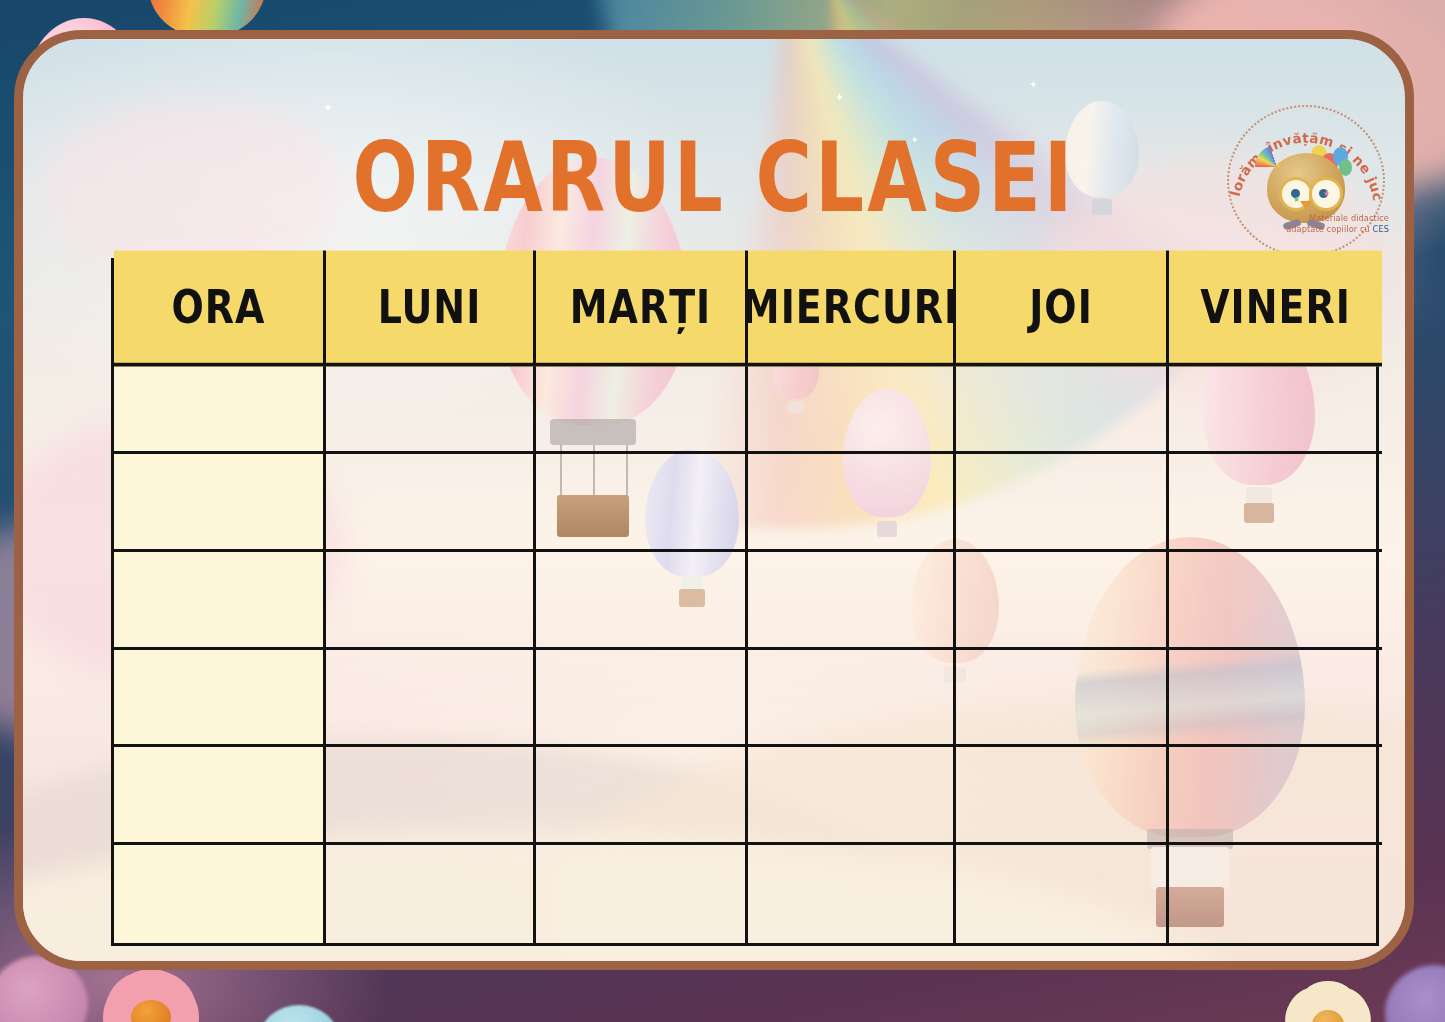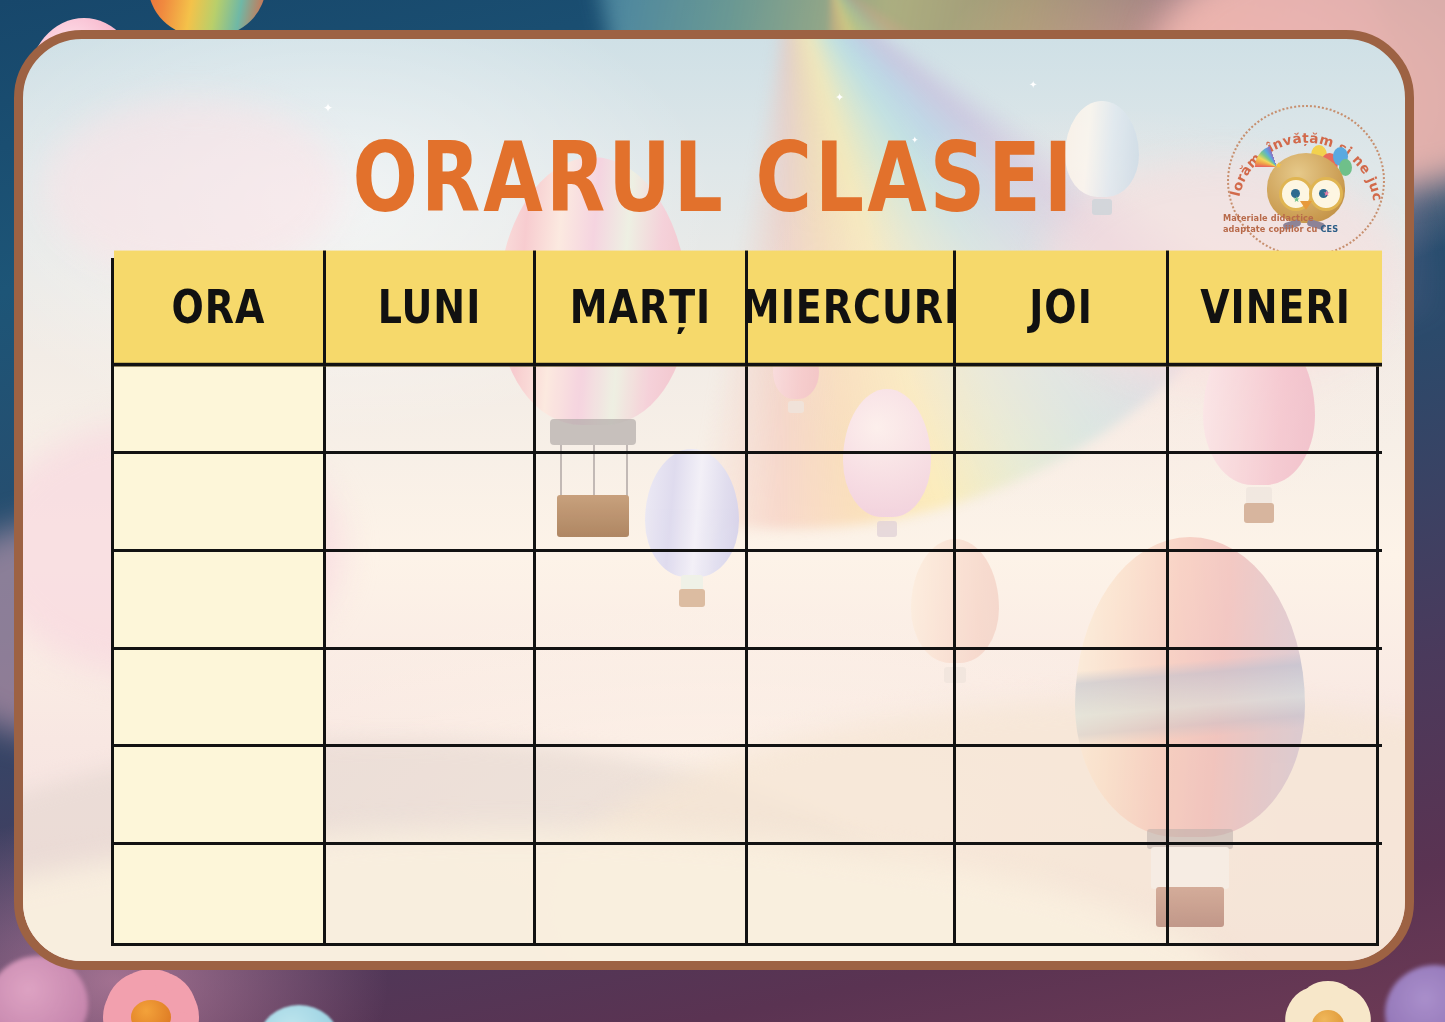--- a/index.html
+++ b/index.html
@@ -114,22 +114,22 @@
     position:absolute;inset:4px;border-radius:50%;
     border:2.5px dotted #c78f6e;
   }
   .logo-arc{position:absolute;inset:0;}
   .logo-arc text{
     font-family:"DejaVu Sans", sans-serif;
     font-size:13.5px;font-weight:700;fill:#d2694a;
     letter-spacing:.3px;
   }
   .logo-sub{
-    position:absolute;left:0;right:0;bottom:26px;text-align:left;
-    font-size:8.2px;font-weight:700;color:#b86a4a;line-height:1.35;
+    position:absolute;left:0;right:0;bottom:26px;text-align:right;
+    font-size:8.2px;font-weight:400;color:#b86a4a;line-height:1.35;
     letter-spacing:.1px;
   }
   .logo-sub .ces{color:#2b5d86;}
   .logo-art{position:absolute;left:30px;top:42px;width:106px;height:86px;}
   .owl-body{
     position:absolute;left:14px;top:10px;width:78px;height:70px;border-radius:50% 50% 46% 46%;
     background:radial-gradient(circle at 40% 30%, #e6c98a, #c99a4f 70%, #b8863c 100%);
   }
   .owl-eye{position:absolute;width:28px;height:28px;border-radius:50%;background:#fdf6e2;border:3px solid #e0b552;}
   .owl-pupil{position:absolute;width:9px;height:9px;border-radius:50%;background:#2e6a8f;}

